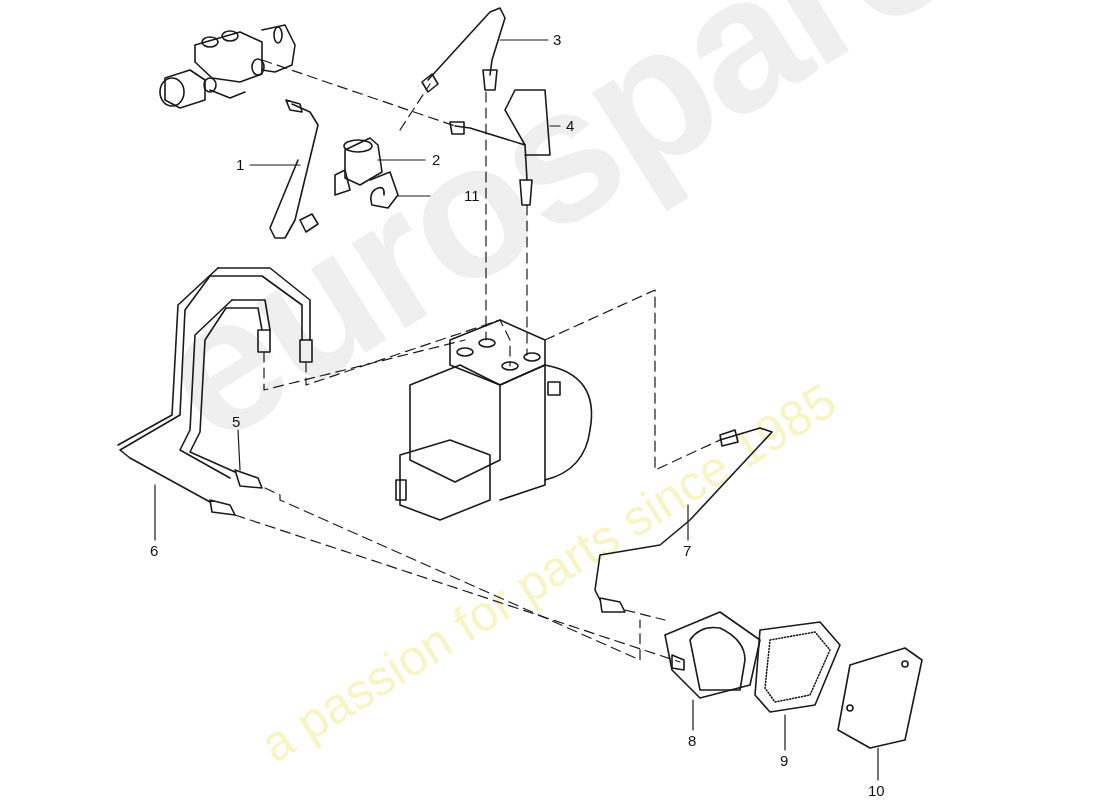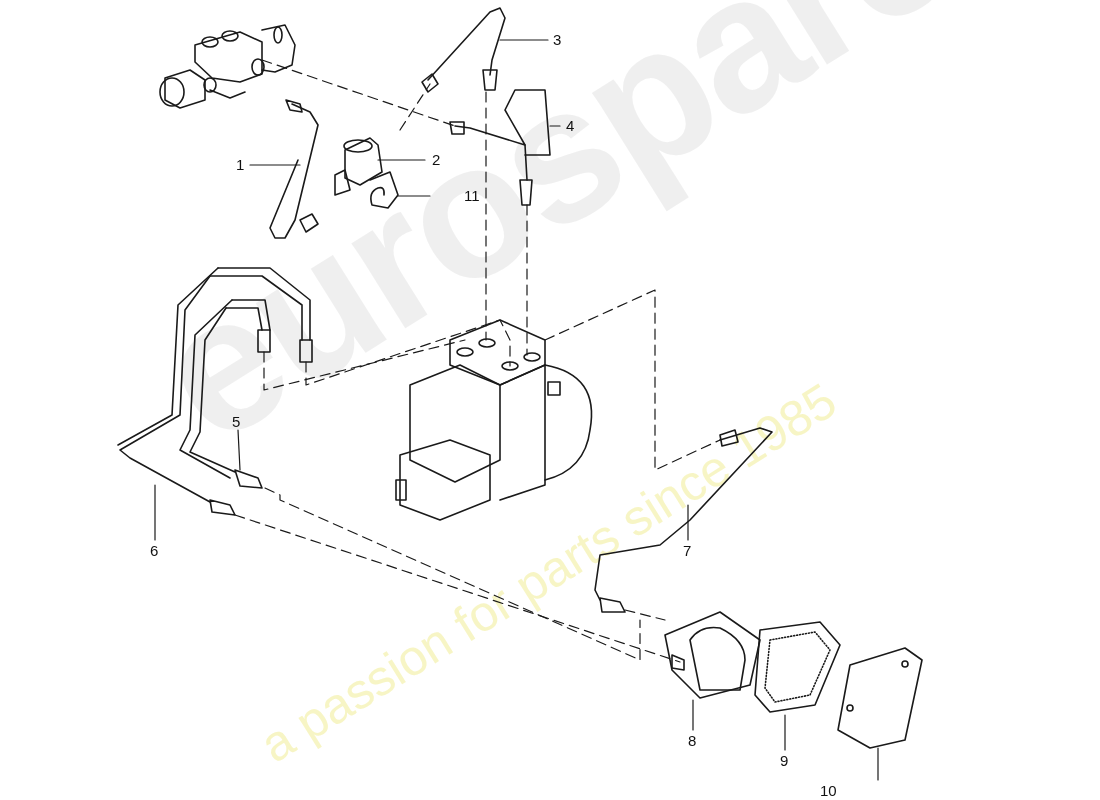--- a/index.html
+++ b/index.html
@@ -144,14 +144,14 @@
   <span class="callout" style="left:236px;top:157px;">1</span>
   <span class="callout" style="left:432px;top:152px;">2</span>
   <span class="callout" style="left:553px;top:32px;">3</span>
   <span class="callout" style="left:566px;top:118px;">4</span>
   <span class="callout" style="left:442px;top:188px;margin-left:22px;">11</span>
   <span class="callout" style="left:232px;top:414px;">5</span>
   <span class="callout" style="left:150px;top:543px;">6</span>
   <span class="callout" style="left:683px;top:543px;">7</span>
   <span class="callout" style="left:688px;top:733px;">8</span>
   <span class="callout" style="left:780px;top:753px;">9</span>
-  <span class="callout" style="left:820px;top:783px;">10</span>
+  <span class="callout" style="left:868px;top:783px;">10</span>
 </div>
 
 </body></html>

